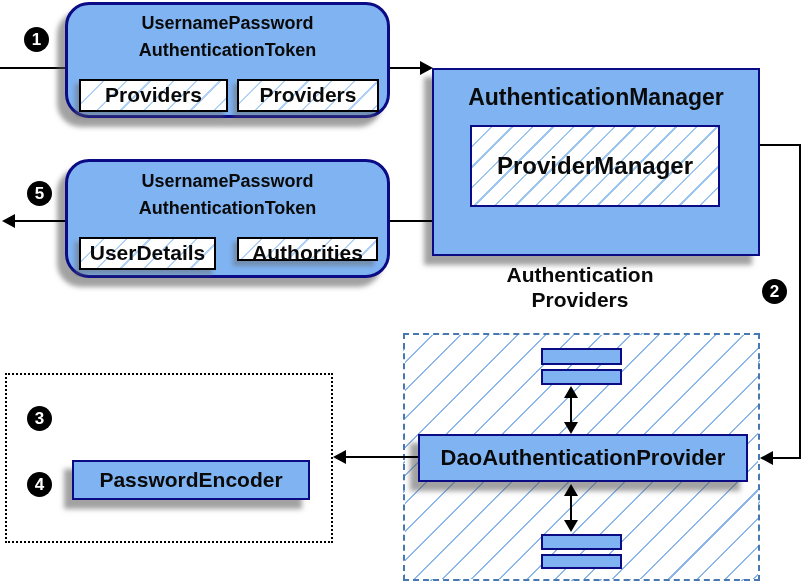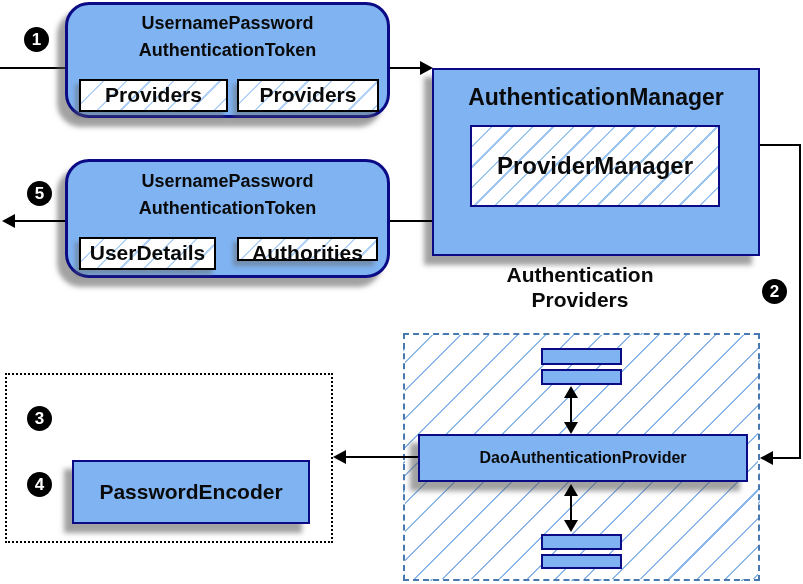--- a/index.html
+++ b/index.html
@@ -43,21 +43,21 @@
   .ah-left{position:absolute;width:0;height:0;border-top:7px solid transparent;border-bottom:7px solid transparent;border-right:13px solid #000;}
   .ah-up{position:absolute;width:0;height:0;border-left:7px solid transparent;border-right:7px solid transparent;border-bottom:12px solid #000;}
   .ah-down{position:absolute;width:0;height:0;border-left:7px solid transparent;border-right:7px solid transparent;border-top:12px solid #000;}
   .badge{
     position:absolute;width:25px;height:25px;border-radius:50%;background:#000;
     color:#fff;font-size:17px;line-height:25px;text-align:center;font-weight:bold;
   }
   .smallrect{position:absolute;background:#7fb3f2;border:2px solid #0b0b86;box-sizing:border-box;}
   .groupheading{position:absolute;text-align:center;font-size:21px;line-height:25px;color:#0a0a0a;}
   .svcbox{font-size:21px;}
-  .daobox{font-size:16px;}
+  .daobox{font-size:22px;}
   .amtitle{font-size:23px;line-height:26px;}
 </style>
 </head>
 <body>
 
 <div class="canvas">
 
   <div class="line" style="left:0;top:67px;width:65px;height:2px"></div>
   <div class="badge" style="left:24px;top:27px">1</div>
 
@@ -117,15 +117,15 @@
 
   <div class="smallrect" style="left:541px;top:534px;width:81px;height:16px"></div>
   <div class="smallrect" style="left:541px;top:554px;width:81px;height:15px"></div>
 
   <div class="line" style="left:346px;top:456px;width:72px;height:2px"></div>
   <div class="ah-left" style="left:333px;top:450px"></div>
 
   <div class="dotted-box"></div>
   <div class="badge" style="left:27px;top:406px">3</div>
   <div class="badge" style="left:27px;top:472px">4</div>
-  <div class="bluebox shadow flexcenter svcbox" style="left:72px;top:460px;width:238px;height:64px">PasswordEncoder</div>
+  <div class="bluebox shadow flexcenter svcbox" style="left:72px;top:460px;width:238px;height:40px">PasswordEncoder</div>
 
 </div>
 
 </body></html>

